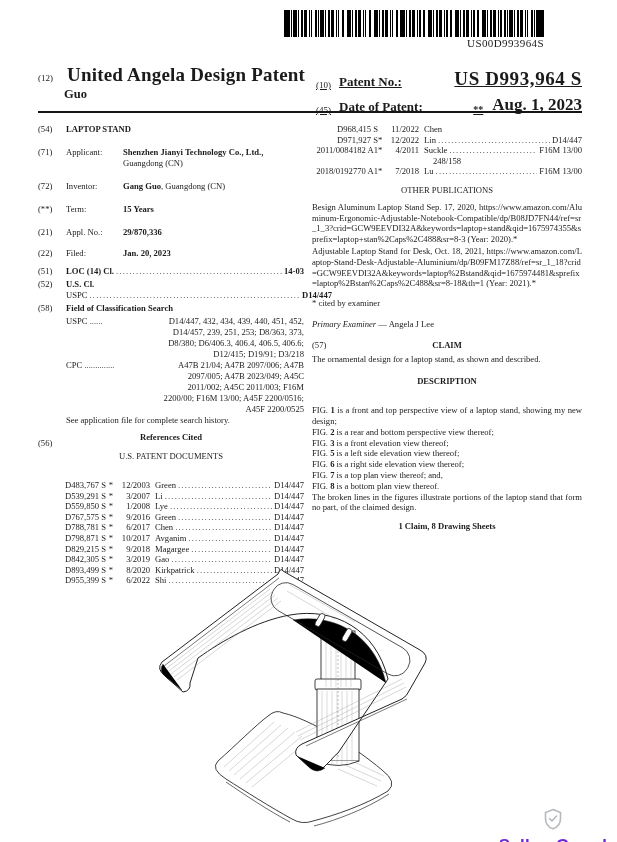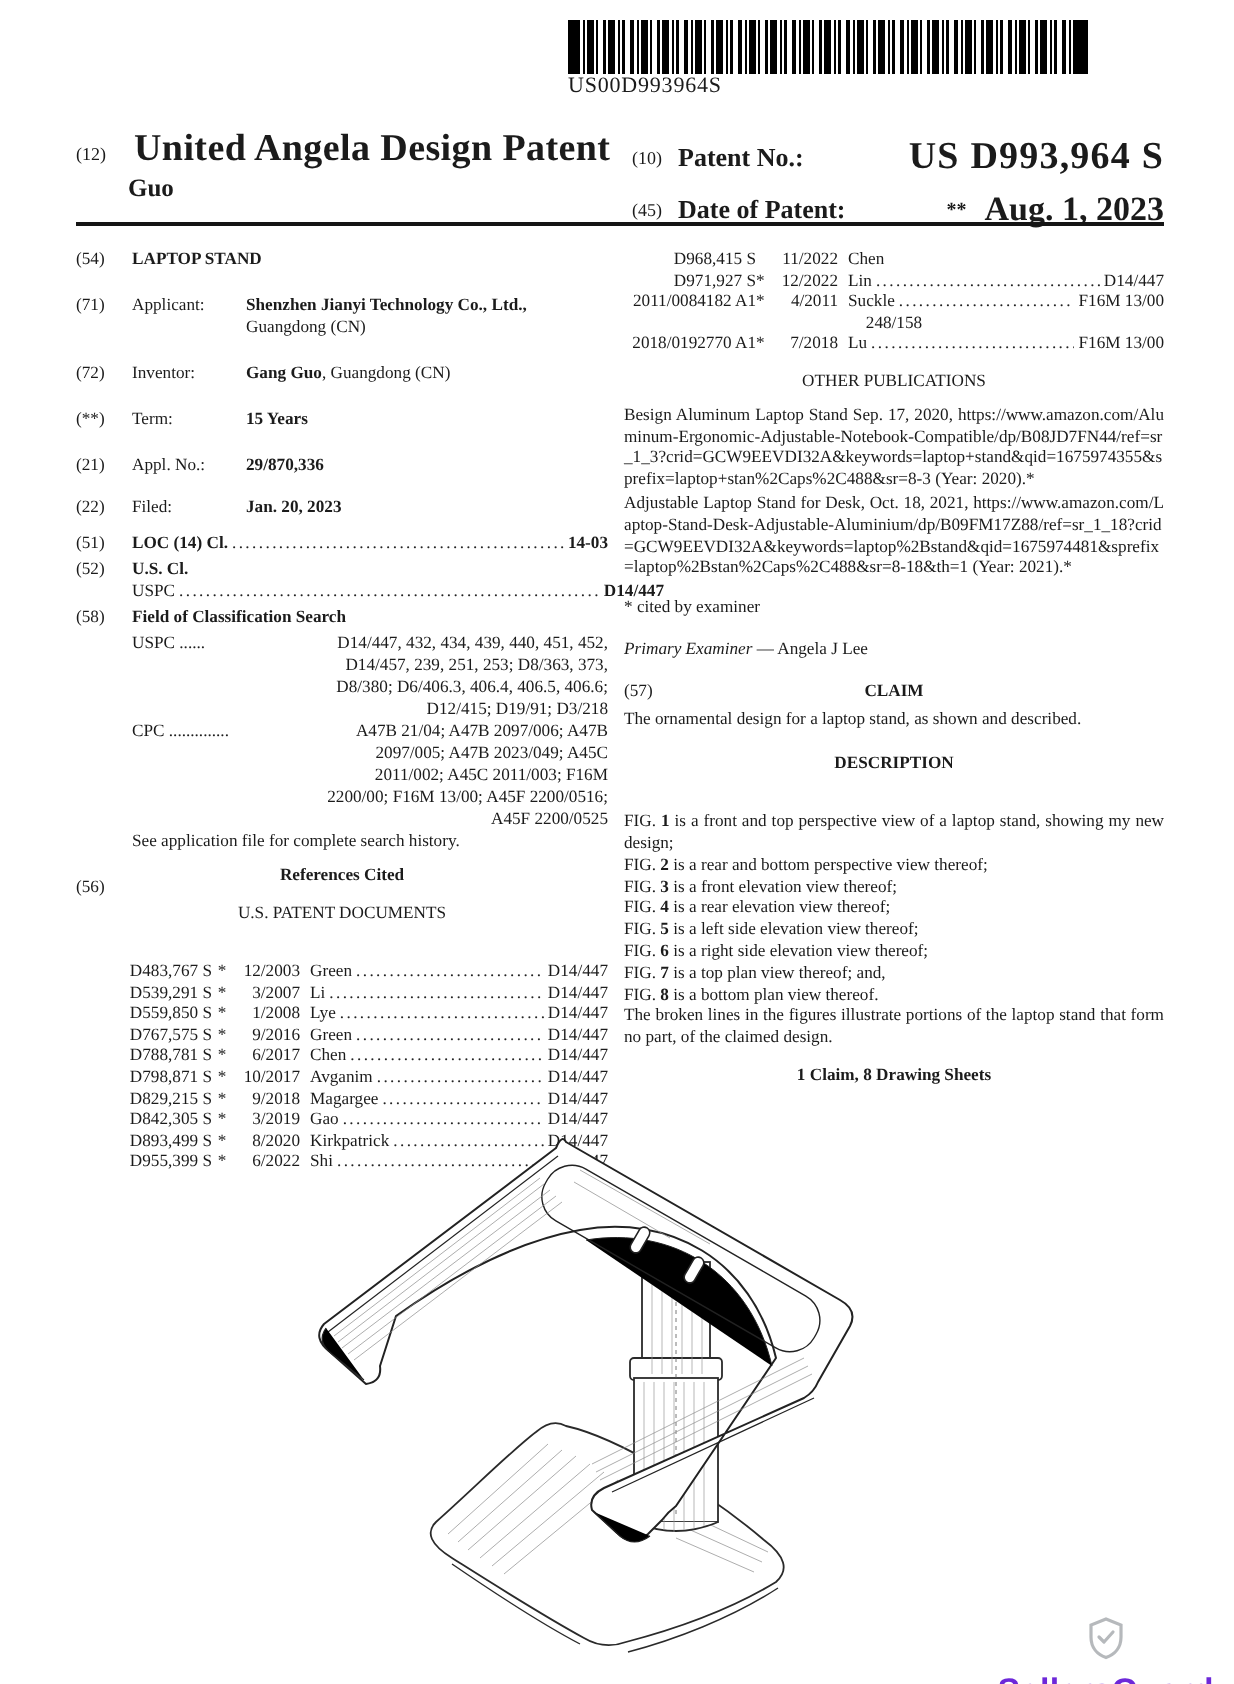--- a/index.html
+++ b/index.html
@@ -1,36 +1,36 @@
 <!DOCTYPE html>
 <html><head>
 <meta charset="utf-8">
 <style>
   html,body { margin:0; padding:0; background:#fff; }
   .page { position:relative; width:617px; height:842px; background:#fff;
           font-family:"Liberation Serif", serif; color:#1b1b1b; overflow:hidden; }
 
   
-  .barcode-wrap { position:absolute; left:284px; top:10px; width:260px; text-align:left; }
+  .barcode-wrap { position:absolute; left:284px; top:10px; width:260px; text-align:right; }
   .barcode-bars { height:27px; border-left:4px solid #000; border-right:4px solid #000;
     background:repeating-linear-gradient(90deg,
       #000 0px,#000 2px,#fff 2px,#fff 3.5px,#000 3.5px,#000 4.5px,#fff 4.5px,#fff 5.5px,
       #000 5.5px,#000 9px,#fff 9px,#fff 10px,#000 10px,#000 11px,#fff 11px,#fff 13.5px,
       #000 13.5px,#000 15px,#fff 15px,#fff 16px,#000 16px,#000 19.5px,#fff 19.5px,#fff 21px,
       #000 21px,#000 22px,#fff 22px,#fff 23px,#000 23px,#000 24.5px,#fff 24.5px,#fff 27px); }
   .barcode-text { font-size:11px; margin-top:0; letter-spacing:.4px; }
 
   
   .hdr-left { position:absolute; left:38px; top:64px; }
   .hdr-title-row { display:flex; align-items:baseline;gap:10px; }
   .code-sm { font-size:9px; margin-right:4px; }
   .doc-title { font-size:19px; font-weight:bold; letter-spacing:.2px; white-space:nowrap; }
   .inventor-name { font-size:12.5px; font-weight:bold; margin-left:26px; margin-top:1px; }
   .hdr-right { position:absolute; left:316px; top:68px; width:266px; }
-  .hdr-row { display:flex; align-items:center; margin-bottom:5px; }
+  .hdr-row { display:flex; align-items:flex-end; margin-bottom:5px;text-decoration:underline; }
   .hdr-row .lab { font-size:13px; font-weight:bold; margin-left:4px; }
   .hdr-row .sp { flex:1; }
   .pat-no { font-size:19px; font-weight:bold; letter-spacing:.6px; }
   .stars { font-size:10px; font-weight:bold; margin-right:9px; }
   .pat-date { font-size:17px; font-weight:bold; }
   .rule { position:absolute; left:38px; top:111px; width:544px; height:2px; background:#151515; }
 
   
   .col-left  { position:absolute; left:38px;  top:124px; width:266px; font-size:8.6px; line-height:11px; }
   .col-right { position:absolute; left:312px; top:124px; width:270px; font-size:8.6px; line-height:10.8px; }
@@ -335,21 +335,20 @@
     <div class="just">The ornamental design for a laptop stand, as shown and described.</div>
 
     <div class="gap6"></div>
     <div class="center sec-head">DESCRIPTION</div>
     <div class="gap10"></div>
 
     <div>
       <p class="fig-line just"><span>FIG.</span> <span class="b">1</span> <span>is a front and top perspective view of a laptop stand, showing my new design;</span></p>
       <p class="fig-line"><span>FIG.</span> <span class="b">2</span> <span>is a rear and bottom perspective view thereof;</span></p>
       <p class="fig-line"><span>FIG.</span> <span class="b">3</span> <span>is a front elevation view thereof;</span></p>
-      <p class="fig-line"><span>FIG.</span> <span class="b">4</span> <span>is a rear elevation view thereof;</span></p>
       <p class="fig-line"><span>FIG.</span> <span class="b">5</span> <span>is a left side elevation view thereof;</span></p>
       <p class="fig-line"><span>FIG.</span> <span class="b">6</span> <span>is a right side elevation view thereof;</span></p>
       <p class="fig-line"><span>FIG.</span> <span class="b">7</span> <span>is a top plan view thereof; and,</span></p>
       <p class="fig-line"><span>FIG.</span> <span class="b">8</span> <span>is a bottom plan view thereof.</span></p>
     </div>
     <div class="just">The broken lines in the figures illustrate portions of the laptop stand that form no part, of the claimed design.</div>
 
     <div class="gap8"></div>
     <div class="center b">1 Claim, 8 Drawing Sheets</div>
   </div>

